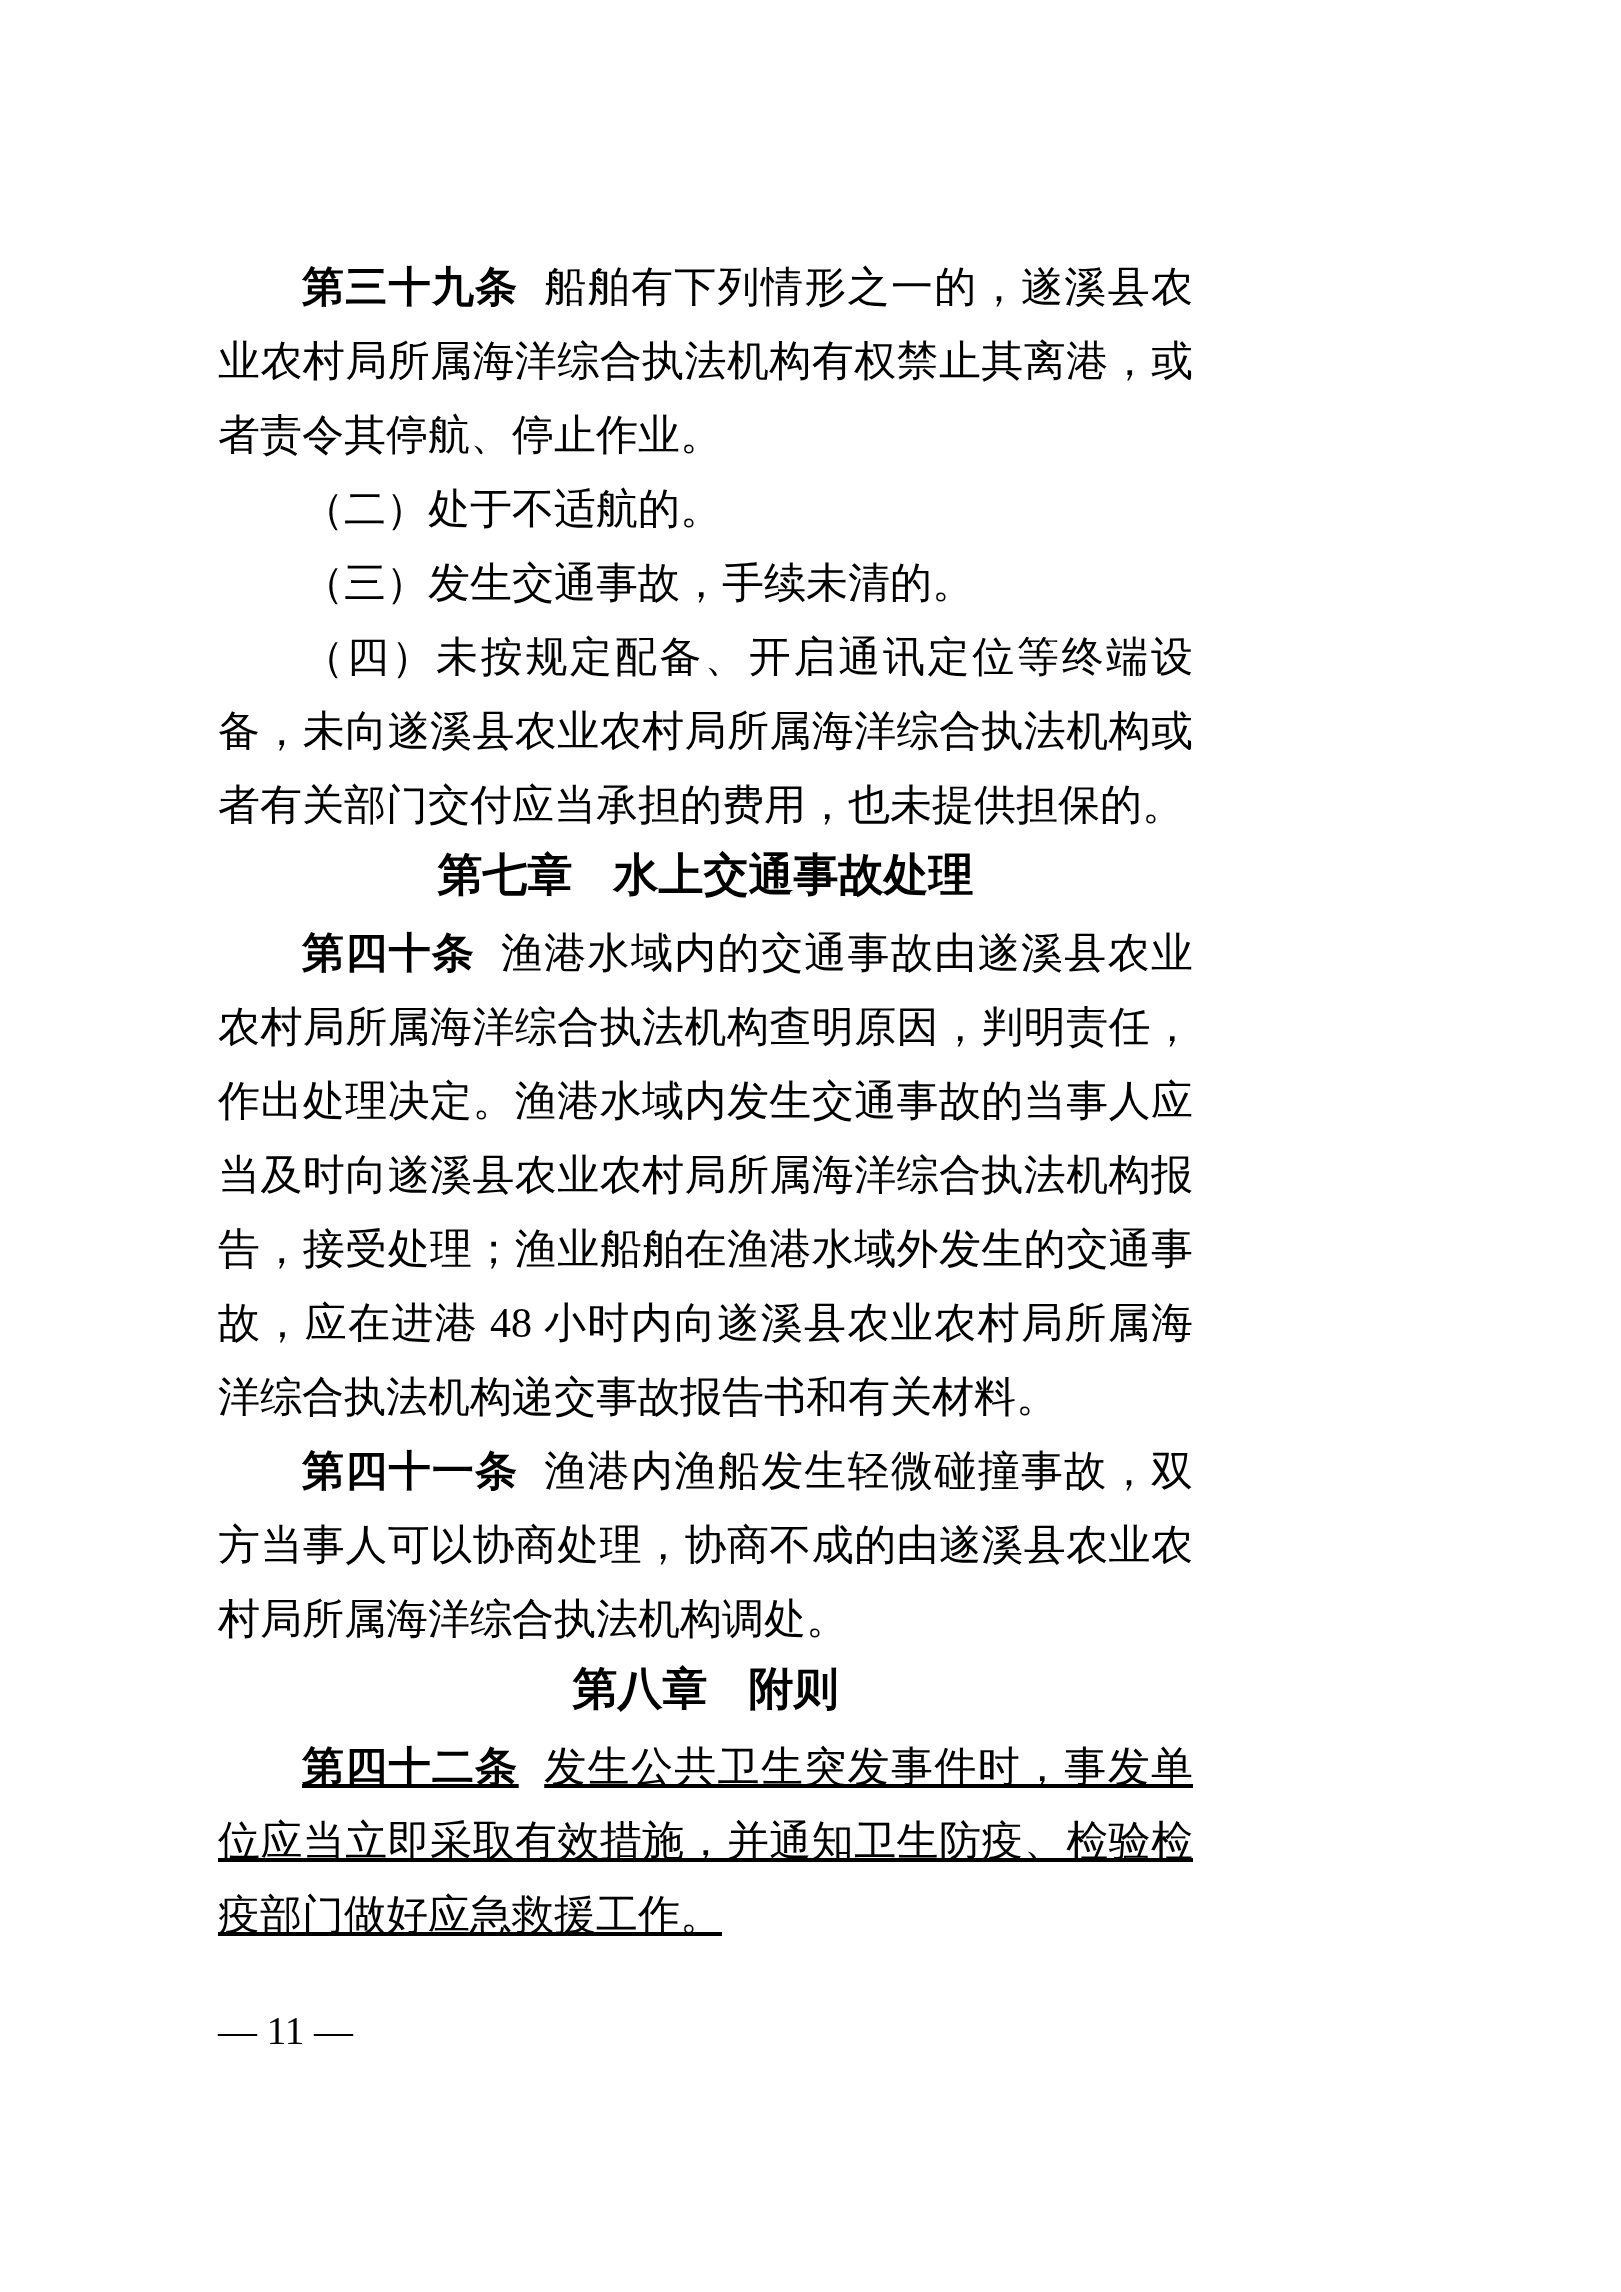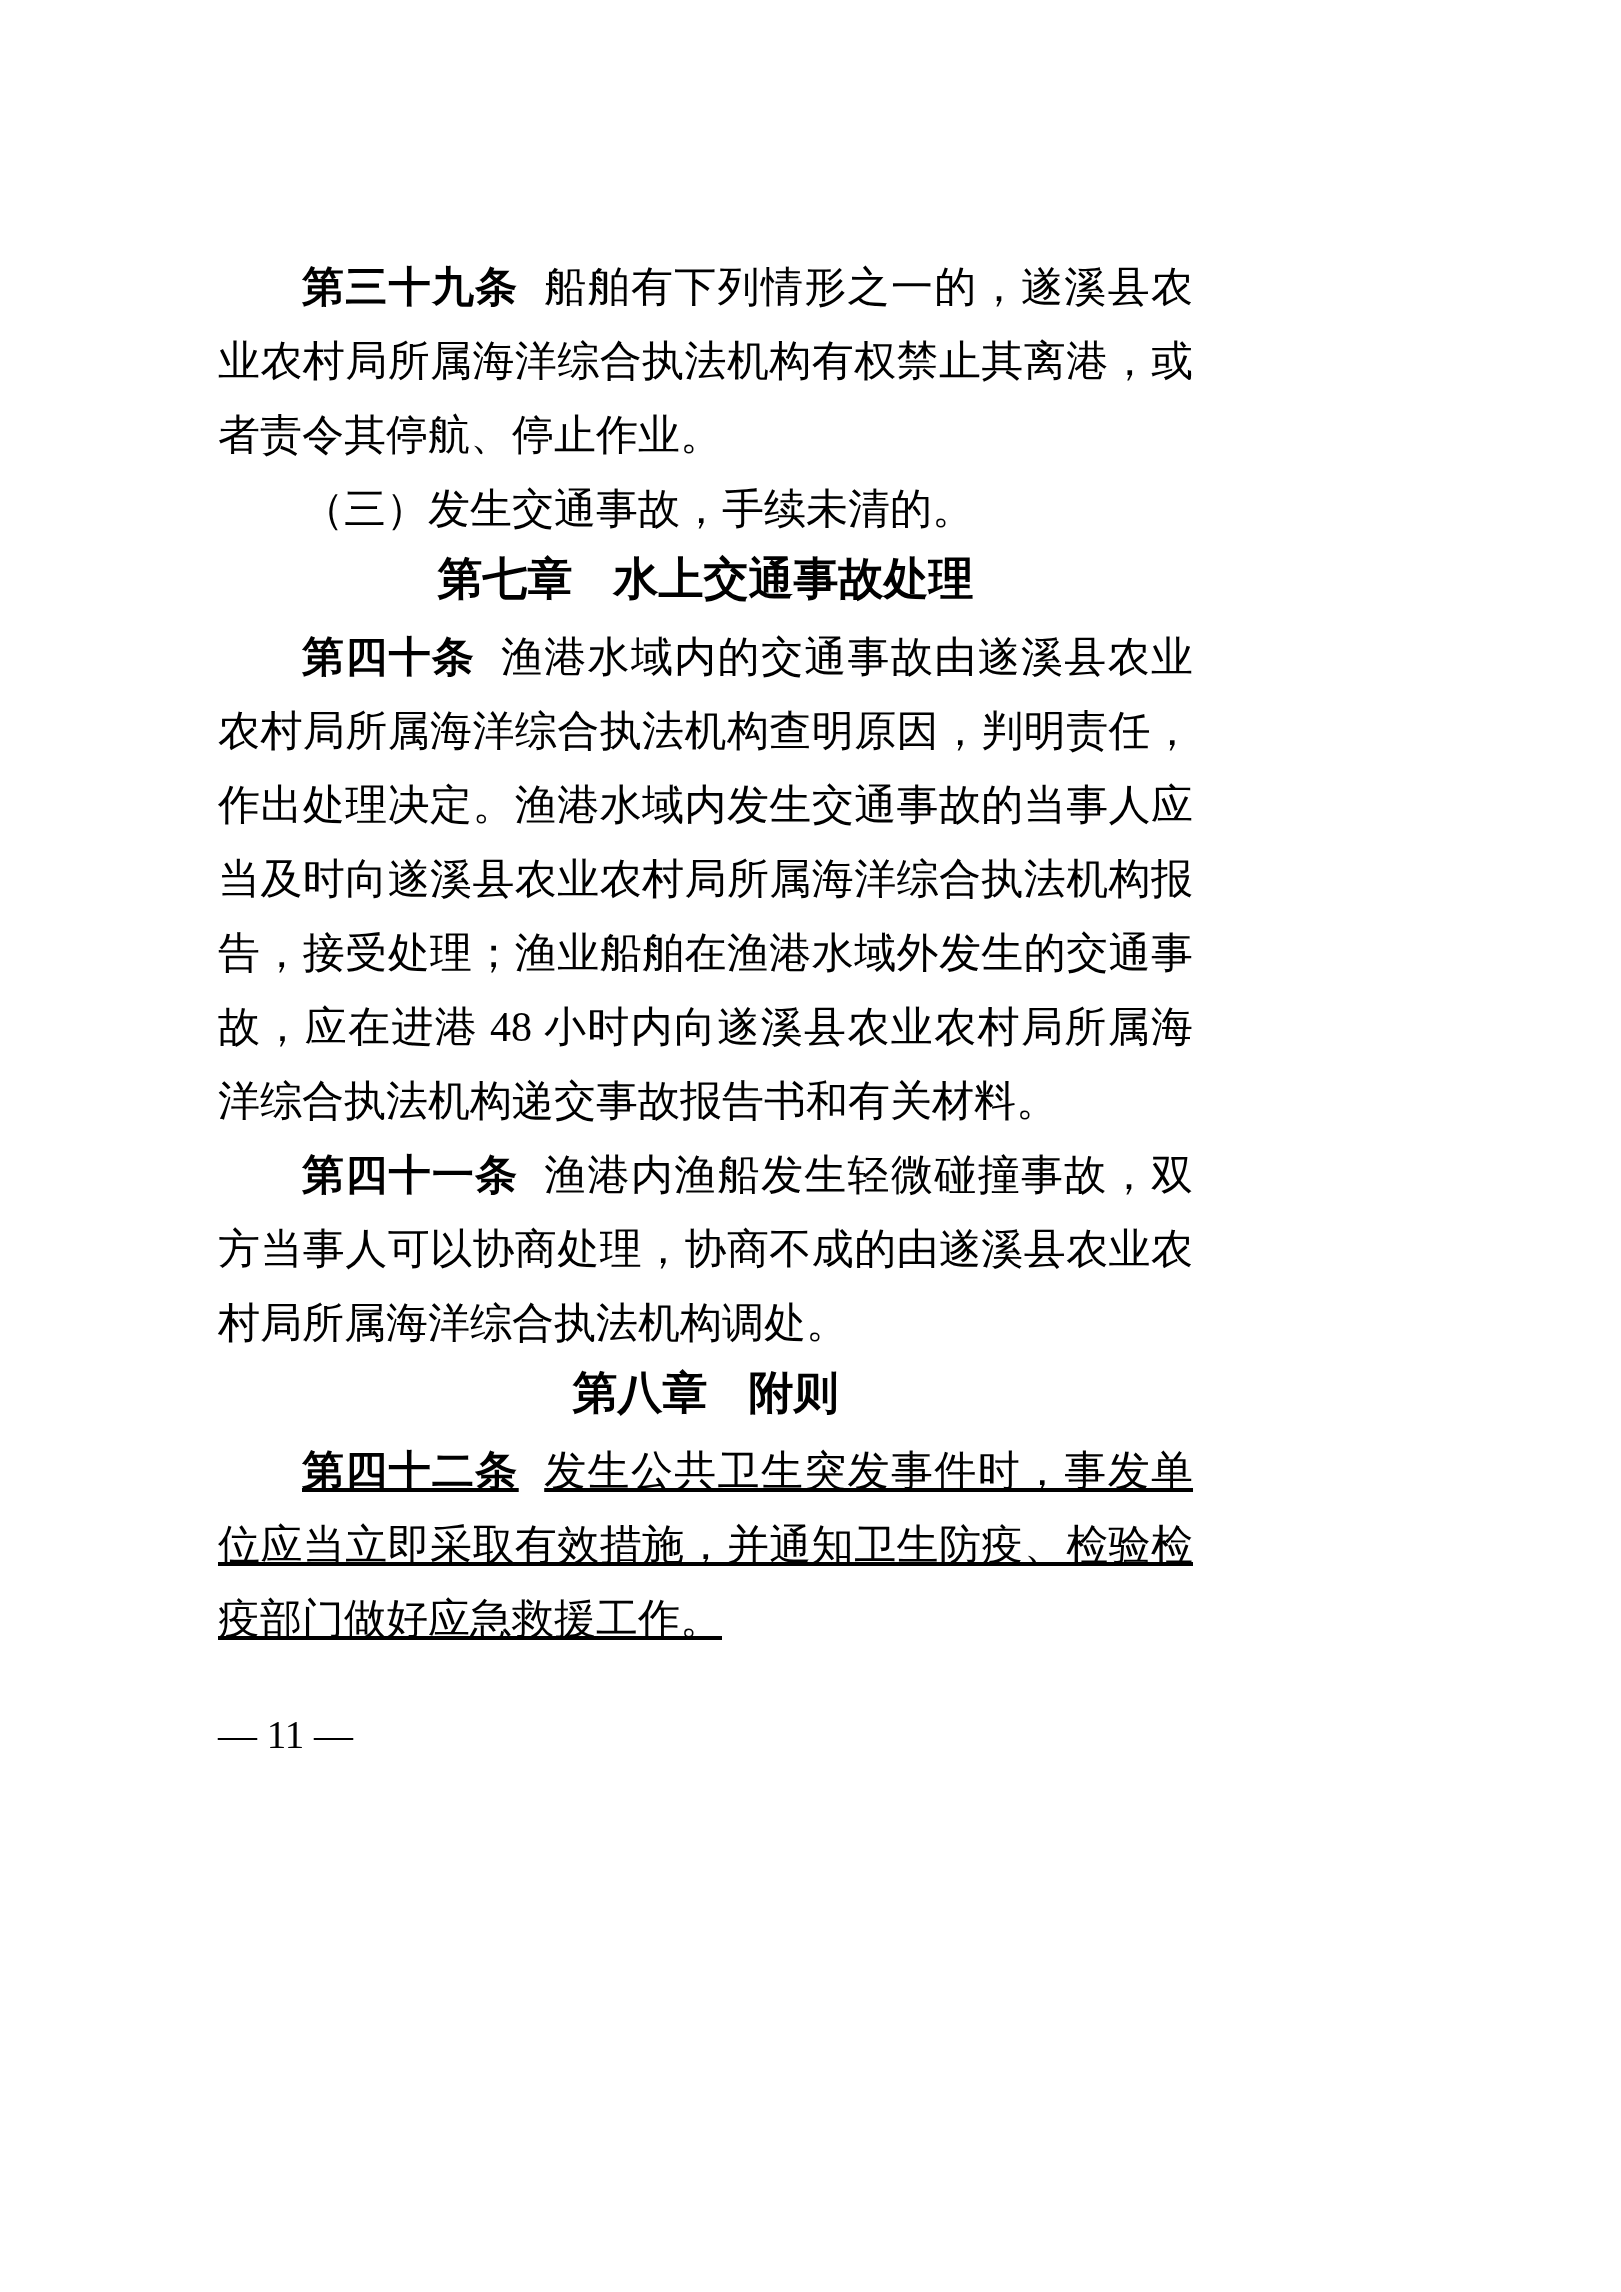--- a/index.html
+++ b/index.html
@@ -57,21 +57,23 @@
   }
 </style>
 </head>
 <body>
 
 <div class="page">
   <div class="body-text">
 
     <p class="para"><span class="article-label">第三十九条</span><span>船舶有下列情形之一的，遂溪县农业农村局所属海洋综合执法机构有权禁止其离港，或者责令其停航、停止作业。</span></p>
 
+    <p class="para">（二）处于不适航的。</p>
     <p class="para">（三）发生交通事故，手续未清的。</p>
+    <p class="para">（四）未按规定配备、开启通讯定位等终端设备，未向遂溪县农业农村局所属海洋综合执法机构或者有关部门交付应当承担的费用，也未提供担保的。</p>
 
     <h2 class="chapter chapter-7"><span class="chapter-label">第七章</span><span>水上交通事故处理</span></h2>
 
     <p class="para para-40"><span class="article-label">第四十条</span><span>渔港水域内的交通事故由遂溪县农业农村局所属海洋综合执法机构查明原因，判明责任，作出处理决定。渔港水域内发生交通事故的当事人应当及时向遂溪县农业农村局所属海洋综合执法机构报告，接受处理；渔业船舶在渔港水域外发生的交通事故，应在进港 48 小时内向遂溪县农业农村局所属海洋综合执法机构递交事故报告书和有关材料。</span></p>
 
     <p class="para"><span class="article-label">第四十一条</span><span>渔港内渔船发生轻微碰撞事故，双方当事人可以协商处理，协商不成的由遂溪县农业农村局所属海洋综合执法机构调处。</span></p>
 
     <h2 class="chapter chapter-8"><span class="chapter-label">第八章</span><span>附则</span></h2>
 
     <p class="para para-42"><span class="article-label">第四十二条</span><span>发生公共卫生突发事件时，事发单位应当立即采取有效措施，并通知卫生防疫、检验检疫部门做好应急救援工作。</span></p>

